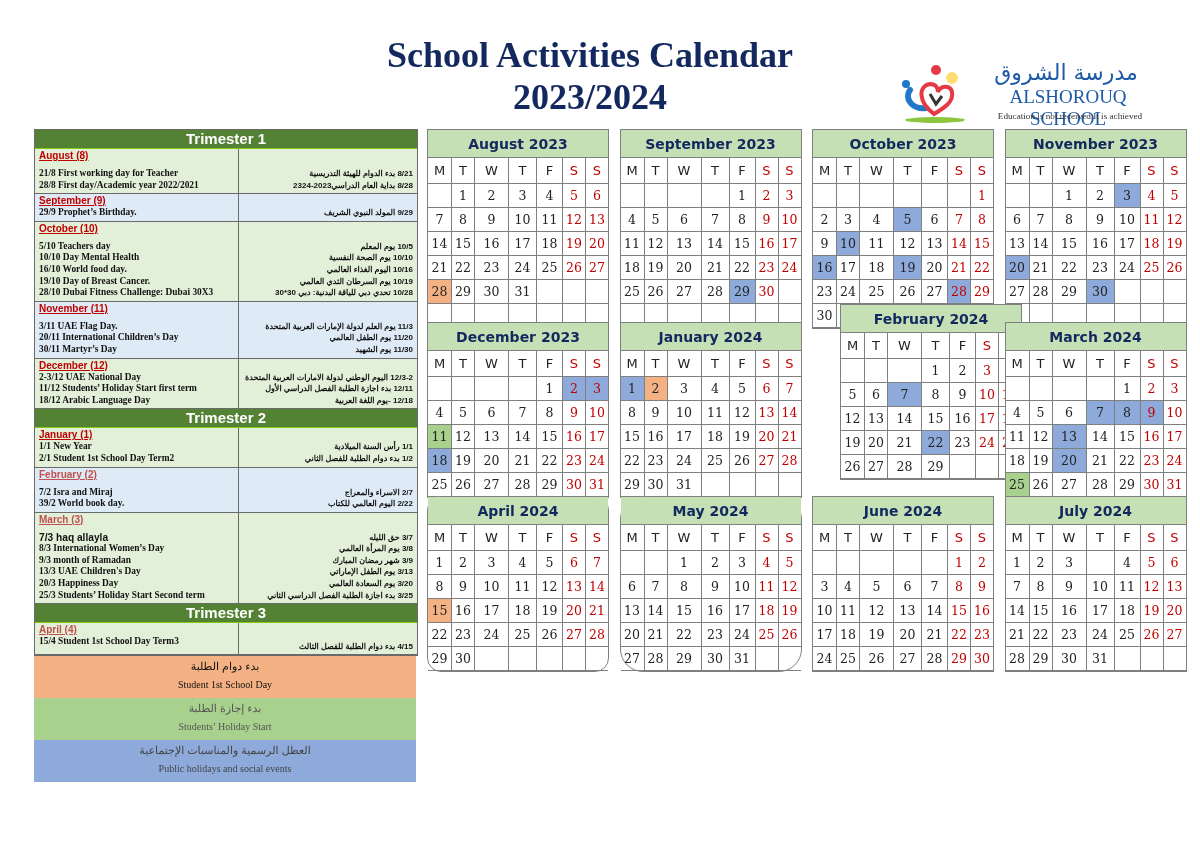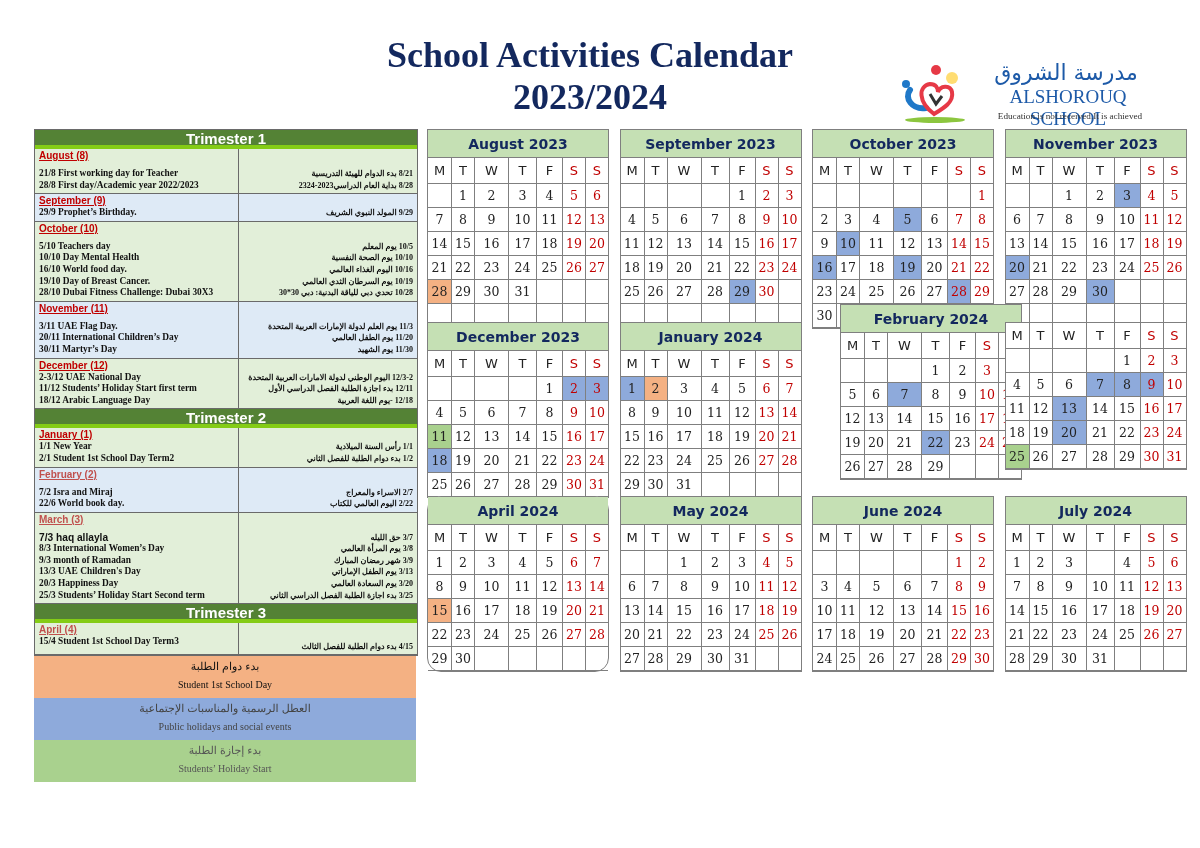--- a/index.html
+++ b/index.html
@@ -14,31 +14,31 @@
   .logo-ar { position: absolute; left: 78px; top: 2px; width: 176px; text-align: center;
     font-family: "DejaVu Sans", sans-serif; font-size: 22px; color: #1d5aa8; line-height: 26px; }
   .logo-en { position: absolute; left: 80px; top: 28px; width: 176px; text-align: center;
     font-family: "Liberation Serif", serif; font-size: 19px; color: #1d5aa8; line-height: 22px; }
   .logo-tag { position: absolute; left: 82px; top: 52px; width: 176px; text-align: center;
     font-family: Liberation Serif, serif; font-size: 9.2px; color: #333; line-height: 12px; }
 
   
   .events { position: absolute; left: 34px; top: 129px; width: 384px; border: 1px solid #6a6a6a; }
   .tri-head { background: #548235; color: #fff; text-align: center; font-family: "Liberation Sans", sans-serif;
-    font-weight: bold; font-size: 15px; line-height: 18px; height: 19px; border-bottom: 4px solid #84cc16; }
+    font-weight: bold; font-size: 15px; line-height: 18px; height: 19px; border-bottom: 1px solid #84cc16; }
   .erow { display: flex; border-bottom: 1px solid #6a6a6a; }
   .erow.green { background: #e2efd9; }
   .erow.blue { background: #deeaf6; }
   .ecol-en { width: 204px; border-right: 1px solid #6a6a6a; padding: 1px 4px 2px 4px; }
   .ecol-ar { flex: 1; padding: 1px 4px 2px 4px; direction: rtl; text-align: right; display: flex; flex-direction: column; justify-content: flex-end; }
   .mhead { font-family: "Liberation Sans", sans-serif; font-size: 10px; color: #c00000; text-decoration: underline; font-weight: bold; line-height: 12px; }
   .mhead.light { color: #c0504d; font-weight: bold; }
   .ev { font-family: "Liberation Serif", serif; font-weight: bold; font-size: 9.4px; line-height: 11.6px; white-space: nowrap; }
   .ev.sans { font-family: "Liberation Sans", sans-serif; font-size: 10.2px; }
-  .ev-ar { font-family: Liberation Serif, serif; font-weight: bold; font-size: 8px; line-height: 11.6px; white-space: nowrap; }
+  .ev-ar { font-family: Liberation Sans, sans-serif; font-weight: bold; font-size: 8px; line-height: 11.6px; white-space: nowrap; }
   .gap { height: 6px; }
 
   
   .legend { position: absolute; left: 34px; top: 656px; width: 382px; }
   .leg { text-align: center; height: 42px; padding-top: 2px; }
   .leg .ar { font-family: Liberation Sans, sans-serif; font-size: 11px; line-height: 17px; }
   .leg .en { font-family: Liberation Serif, serif; font-size: 10px; line-height: 20px; }
   .leg.orange { background: #f4b183; color: #111; }
   .leg.green { background: #a9d18e; color: #555; }
   .leg.blue { background: #8eaadb; color: #444; }
@@ -81,21 +81,21 @@
   <div class="logo-tag">Education is not received.It is achieved</div>
 </div>
 
 <div class="events" id="events">
     <div class="tri-head">Trimester 1</div>
     <div class="erow green">
       <div class="ecol-en">
         <div class="mhead">August (8)</div>
         <div class="gap"></div>
         <div class="ev">21/8 First working day for Teacher</div>
-        <div class="ev">28/8  First day/Academic year 2022/2023</div>
+        <div class="ev">28/8  First day/Academic year 2022/2021</div>
       </div>
       <div class="ecol-ar">
         <div class="ev-ar">8/21  بدء الدوام للهيئة التدريسية</div>
         <div class="ev-ar">8/28 بداية العام الدراسي2023-2324</div>
       </div>
     </div>
     <div class="erow blue">
       <div class="ecol-en">
         <div class="mhead">September (9)</div>
         <div class="ev">29/9 Prophet’s Birthday.</div>
@@ -159,21 +159,21 @@
       <div class="ecol-ar">
         <div class="ev-ar">1/1  رأس السنة الميلادية</div>
         <div class="ev-ar">1/2  بدء دوام  الطلبة للفصل الثاني</div>
       </div>
     </div>
     <div class="erow blue">
       <div class="ecol-en">
         <div class="mhead light">February (2)</div>
         <div class="gap"></div>
         <div class="ev">7/2 Isra and Miraj</div>
-        <div class="ev">22/6  World book day.</div>
+        <div class="ev">39/2  World book day.</div>
       </div>
       <div class="ecol-ar">
         <div class="ev-ar">2/7 الاسراء والمعراج</div>
         <div class="ev-ar">2/22  اليوم العالمي للكتاب</div>
       </div>
     </div>
     <div class="erow green">
       <div class="ecol-en">
         <div class="mhead light">March (3)</div>
         <div class="gap"></div>
@@ -203,27 +203,27 @@
         <div class="ev-ar">4/15  بدء دوام الطلبة للفصل الثالث</div>
       </div>
     </div>
   </div>
 
 <div class="legend" id="legend">
     <div class="leg orange">
       <div class="ar">بدء دوام الطلبة</div>
       <div class="en">Student 1st School Day</div>
     </div>
+    <div class="leg green">
+      <div class="ar">بدء إجازة الطلبة</div>
+      <div class="en">Students’ Holiday Start</div>
+    </div>
     <div class="leg blue">
       <div class="ar">العطل الرسمية والمناسبات الإجتماعية</div>
       <div class="en">Public holidays and social events</div>
-    </div>
-    <div class="leg green">
-      <div class="ar">بدء إجازة الطلبة</div>
-      <div class="en">Students’ Holiday Start</div>
     </div>
   </div>
 
 <div class="cal" id="cal">
     <div class="month" style="left: 0px; top: 0px;">
       <div class="mtitle">August 2023</div>
       <div class="grid" style="grid-template-columns: 24px 23px 34px 28px 26px 23px 22px;">
         <div class="cell dow">M</div>
         <div class="cell dow">T</div>
         <div class="cell dow">W</div>
@@ -572,20 +572,21 @@
         <div class="cell">26</div>
         <div class="cell">27</div>
         <div class="cell">28</div>
         <div class="cell">29</div>
         <div class="cell"></div>
         <div class="cell red"></div>
         <div class="cell red last"></div>
       </div>
     </div>
     <div class="month" style="left: 577.5px; top: 193px;">
+      <div class="mtitle">March 2024</div>
       <div class="grid" style="grid-template-columns: 24px 23px 34px 28px 26px 23px 22px;">
         <div class="cell dow">M</div>
         <div class="cell dow">T</div>
         <div class="cell dow">W</div>
         <div class="cell dow">T</div>
         <div class="cell dow">F</div>
         <div class="cell dow red">S</div>
         <div class="cell dow red last">S</div>
         <div class="cell"></div>
         <div class="cell"></div>
@@ -664,21 +665,21 @@
         <div class="cell red last">28</div>
         <div class="cell">29</div>
         <div class="cell">30</div>
         <div class="cell"></div>
         <div class="cell"></div>
         <div class="cell"></div>
         <div class="cell red"></div>
         <div class="cell red last"></div>
       </div>
     </div>
-    <div class="month" style="left: 192.5px; top: 367px;">
+    <div class="month" style="left: 192.5px; top: 367px; border-radius: 23px;">
       <div class="mtitle">May 2024</div>
       <div class="grid" style="grid-template-columns: 24px 23px 34px 28px 26px 23px 22px;">
         <div class="cell dow">M</div>
         <div class="cell dow">T</div>
         <div class="cell dow">W</div>
         <div class="cell dow">T</div>
         <div class="cell dow">F</div>
         <div class="cell dow red">S</div>
         <div class="cell dow red last">S</div>
         <div class="cell"></div>

